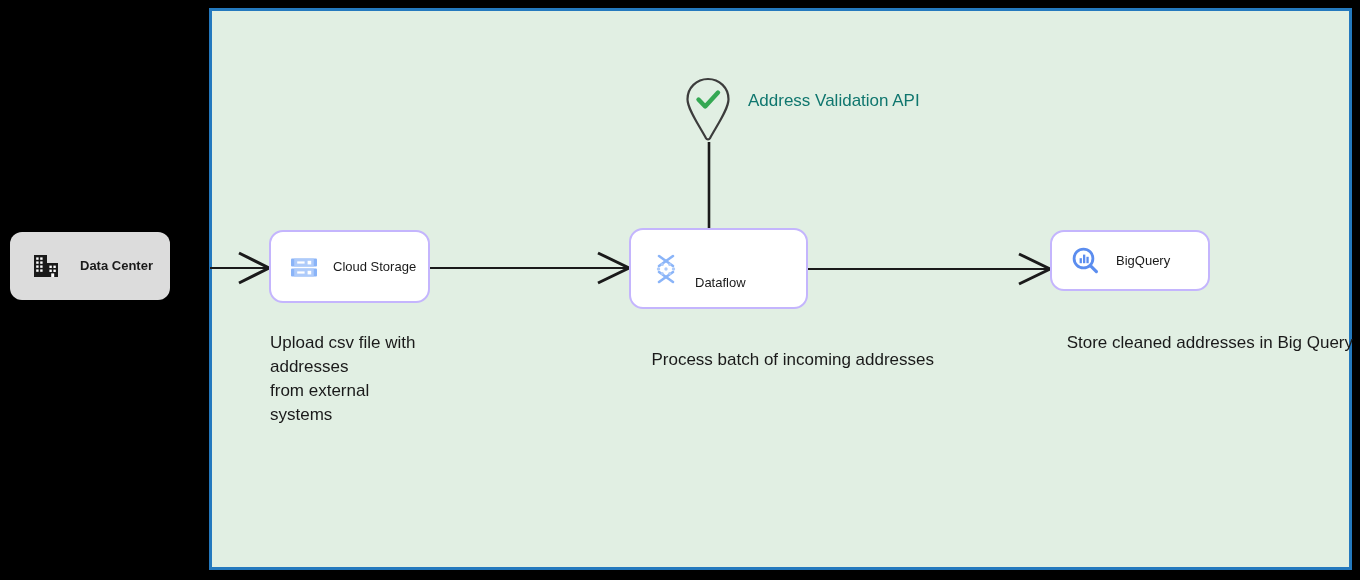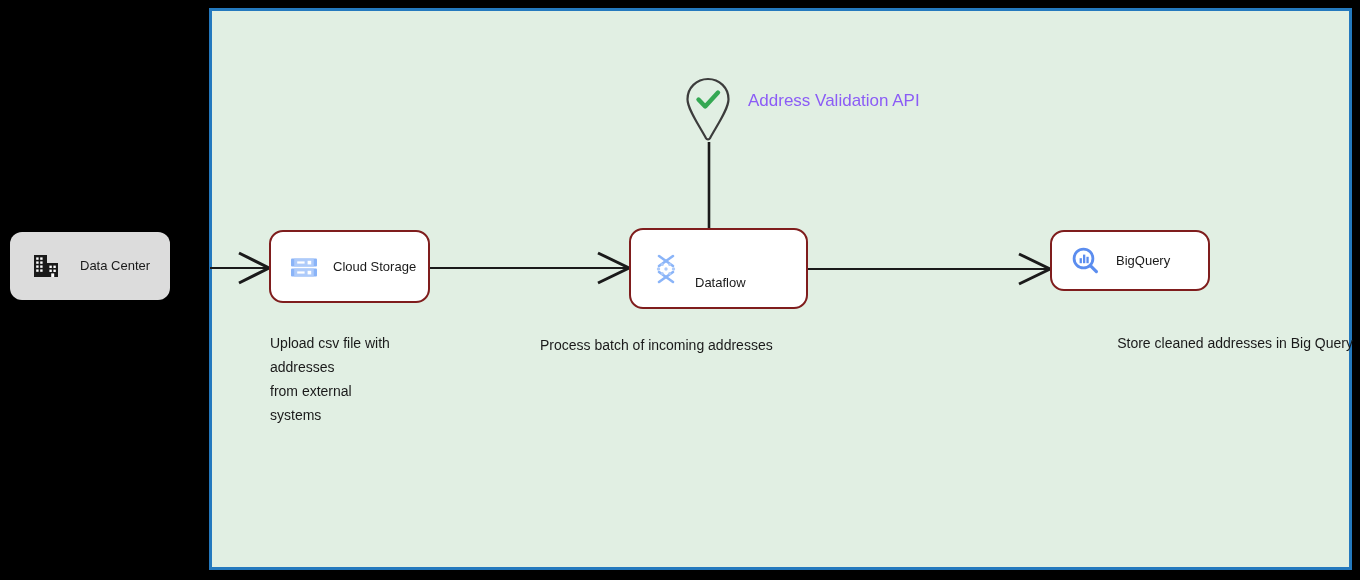--- a/index.html
+++ b/index.html
@@ -39,21 +39,21 @@
   
   .node {
     position: absolute;
     box-sizing: border-box;
     display: flex;
     align-items: center;
     border-radius: 12px;
   }
   .node-gcp {
     background: #ffffff;
-    border: 2px solid #7f1d1d;
+    border: 2px solid #c4b5fd;
     border-radius: 14px;
     text-align: center;
   }
   .node-label {
     font-size: 13px;
     color: #1a1a1a;
     white-space: nowrap;
     line-height: 1.2;
   }
   .node-icon {
@@ -69,20 +69,21 @@
     top: 232px;
     width: 160px;
     height: 68px;
     background: #dcdcdc;
     border-radius: 12px;
     padding-left: 22px;
   }
   #node-datacenter .node-label {
     margin-left: 18px;
     font-size: 13px;
+    font-weight: bold;
   }
 
   
   #node-cloudstorage {
     left: 269px;
     top: 230px;
     width: 161px;
     height: 73px;
     padding-left: 18px;
   }
@@ -115,43 +116,43 @@
     top: 76px;
     width: 48px;
     height: 66px;
   }
   #pin-caption {
     position: absolute;
     left: 748px;
     top: 89px;
     width: 220px;
     font-size: 17px;
-    color: #8b5cf6;
+    color: #0f766e;
     line-height: 23px;
   }
 
   
   .caption {
     position: absolute;
-    font-size: 14px;
+    font-size: 17px;
     color: #1a1a1a;
     line-height: 24px;
     white-space: pre-line;
   }
   #caption-cloudstorage {
     left: 270px;
     top: 331px;
     width: 260px;
     text-align: left;
   }
   #caption-dataflow {
     left: 540px;
-    top: 333px;
+    top: 348px;
     width: 394px;
-    text-align: left;
+    text-align: right;
   }
   #caption-bigquery {
     left: 965px;
     top: 331px;
     width: 388px;
     text-align: right;
   }
 
   
   #connectors {

